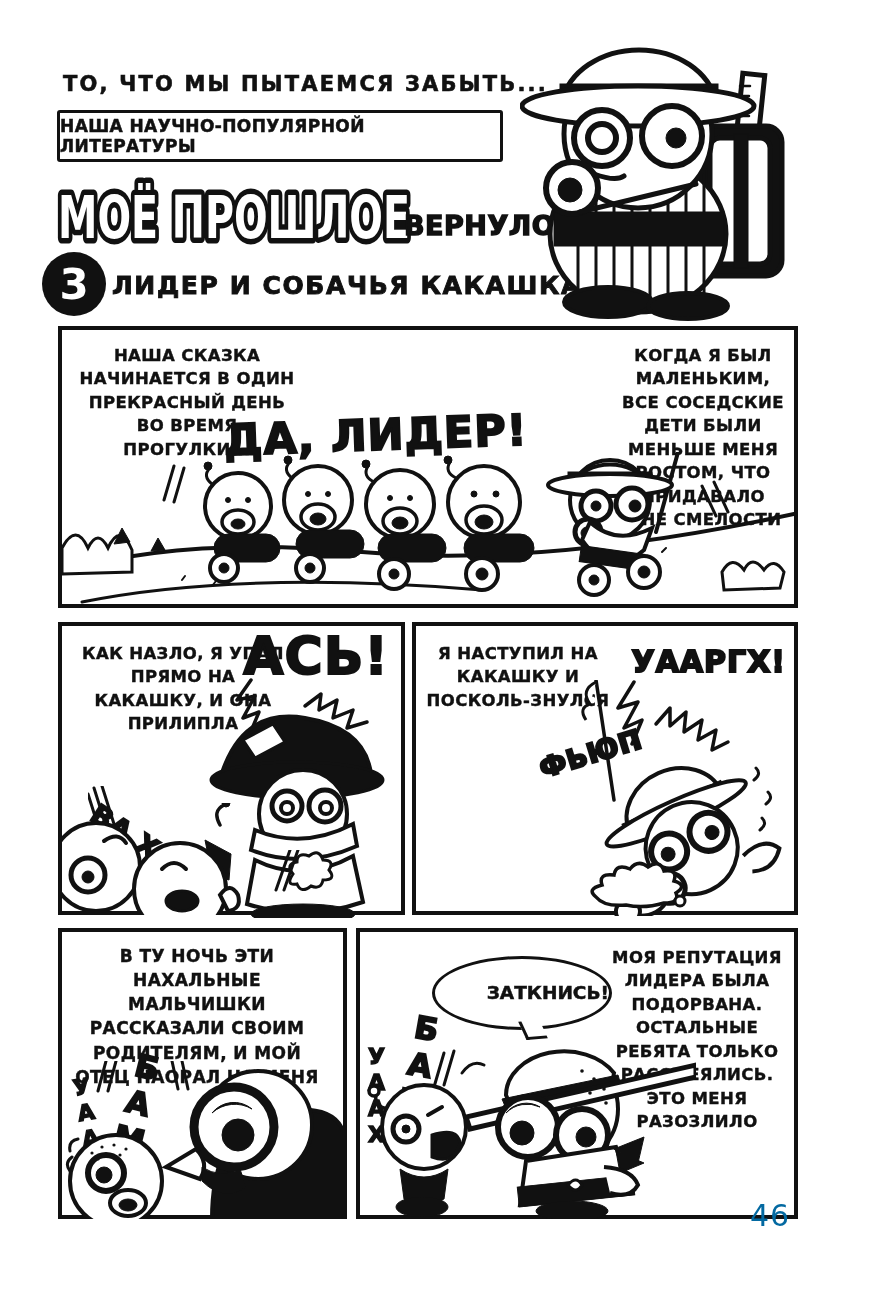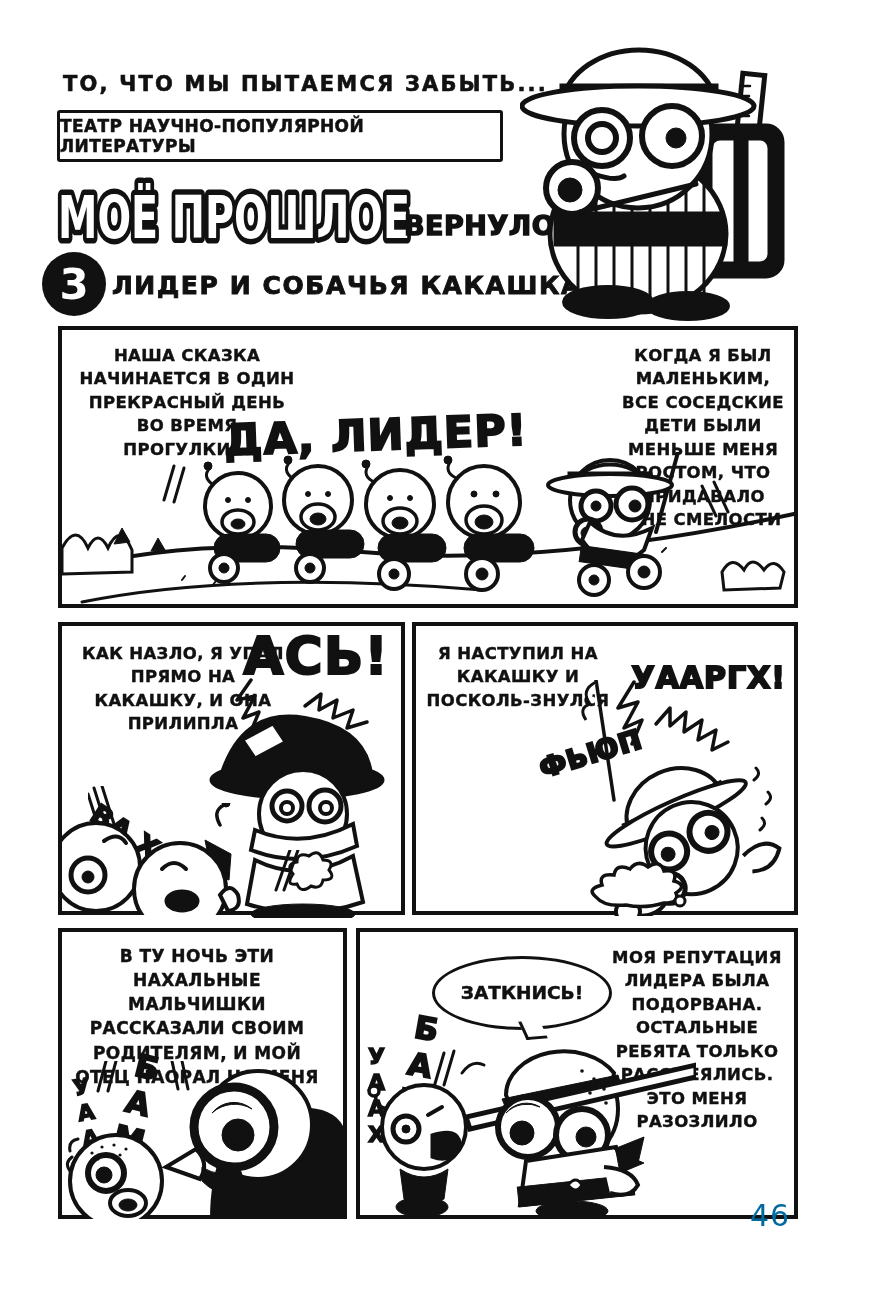--- a/index.html
+++ b/index.html
@@ -67,52 +67,52 @@
   .p1-caption-right { right:6px; top:14px; width:170px; }
   .p1-scene         { left:0; bottom:0; }
 
   .p2-caption { left:14px; top:16px; width:214px; }
   .p2-shout   { right:12px; top:0; font-size:52px; }
   .p2-scene   { right:0; top:52px; }
   .p2-laugh   { left:40px; top:172px; font-size:27px; transform:rotate(33deg); transform-origin:left top; }
   .p2-kids    { left:0; bottom:-4px; }
 
   .p3-caption { left:8px; top:16px; width:188px; }
-  .p3-shout   { right:8px; top:18px; font-size:30px;margin-top:16px; }
+  .p3-shout   { right:8px; top:18px; font-size:30px; }
   .p3-slip    { left:122px; top:112px; font-size:27px; transform:rotate(-17deg); -webkit-text-stroke:2.5px #111; }
   .p3-scene   { right:6px; top:54px; }
   .p3-mud     { left:170px; bottom:2px; }
 
   .p4-caption { left:4px; top:12px; width:262px; font-size:17px; }
   .p4-bam     { left:58px; top:116px; font-size:31px; transform:rotate(14deg); }
   .p4-cry     { left:14px; top:142px; font-size:22px; transform:rotate(-10deg); -webkit-text-stroke:1.4px #111; }
   .p4-scene   { left:0; bottom:-4px; }
 
-  .p5-bubble       { left:72px; top:24px; width:180px; height:74px; font-size:18.5px; }
+  .p5-bubble       { left:72px; top:24px; width:180px; height:74px; font-size:18.5px;justify-content:flex-end; }
   .p5-bubble .tail { left:88px; bottom:-13px; }
   .p5-bam     { left:42px; top:78px; font-size:31px; transform:rotate(10deg); }
   .p5-cry     { left:4px; top:112px; font-size:22px; -webkit-text-stroke:1.4px #111; }
   .p5-caption { right:6px; top:14px; width:182px; }
   .p5-scene   { left:6px; bottom:-4px; }
 
   .page-number { left:750px; top:1198px; font-size:30px; color:#0369a1; letter-spacing:1px; }
 
   svg .ln   { fill:none; stroke:#111; stroke-linecap:round; stroke-linejoin:round; }
   svg .fw   { fill:#fff; stroke:#111; }
   svg .fb   { fill:#111; stroke:#111; }
 </style>
 </head>
 <body>
 
 <div class="page">
 
   <div class="abs tagline">ТО, ЧТО МЫ ПЫТАЕМСЯ ЗАБЫТЬ...</div>
 
   <div class="abs series-box">
-    <span>ТЕАТР НАУЧНО-ПОПУЛЯРНОЙ ЛИТЕРАТУРЫ</span>
+    <span>НАША НАУЧНО-ПОПУЛЯРНОЙ ЛИТЕРАТУРЫ</span>
   </div>
 
   <svg class="abs title-svg" width="370" height="92" viewBox="0 0 370 92">
     <text x="8" y="66" class="bubble-title" textLength="352" lengthAdjust="spacingAndGlyphs">МОЁ ПРОШЛОЕ</text>
   </svg>
   <div class="abs title-suffix">ВЕРНУЛОСЬ</div>
 
   <div class="abs chapter-badge">
     <span>3</span>
   </div>

